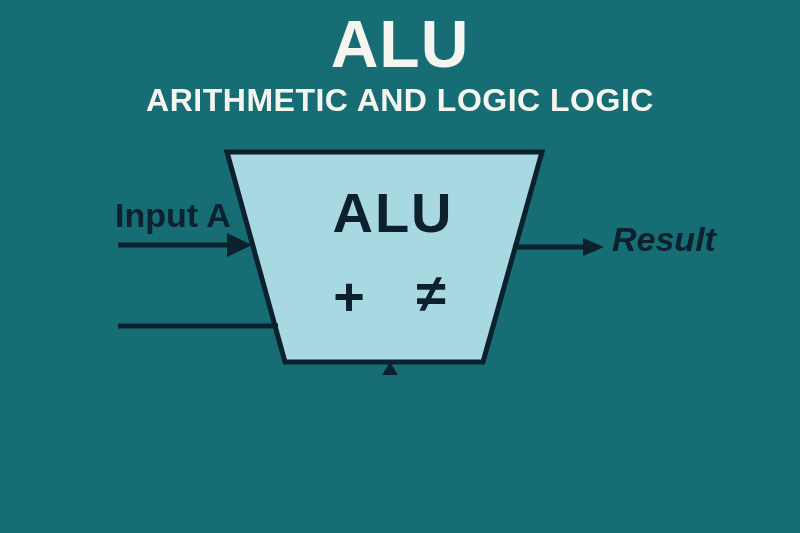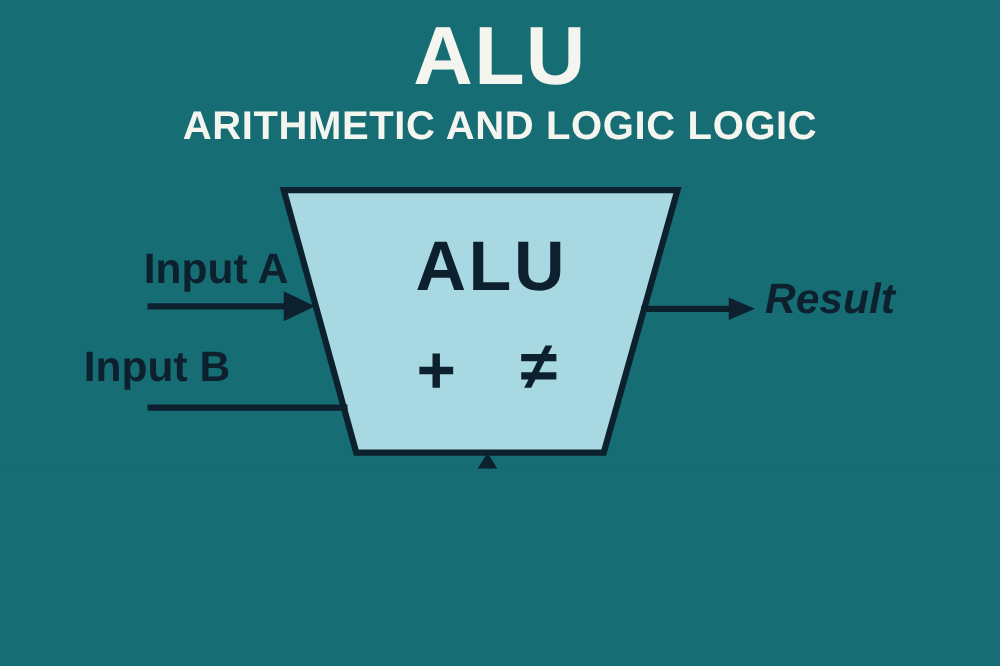--- a/index.html
+++ b/index.html
@@ -110,18 +110,17 @@
   </svg>
 
   <div class="lbl unit-label">ALU</div>
 
   <div class="op op-plus">+</div>
 
   <div class="op op-neq">≠</div>
 
   <div class="lbl lbl-io lbl-input-a">Input A</div>
 
-  <div class="lbl lbl-io lbl-input-b">Input B</div>
 
   <div class="lbl lbl-io lbl-result">Result</div>
 
 
 </div>
 
 </body></html>

